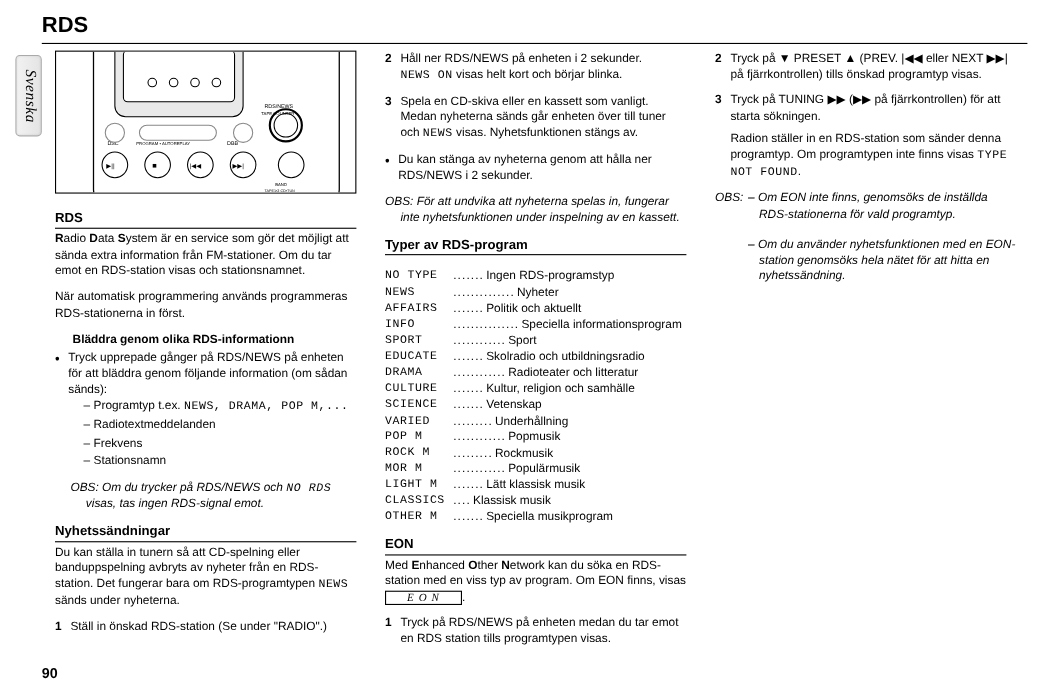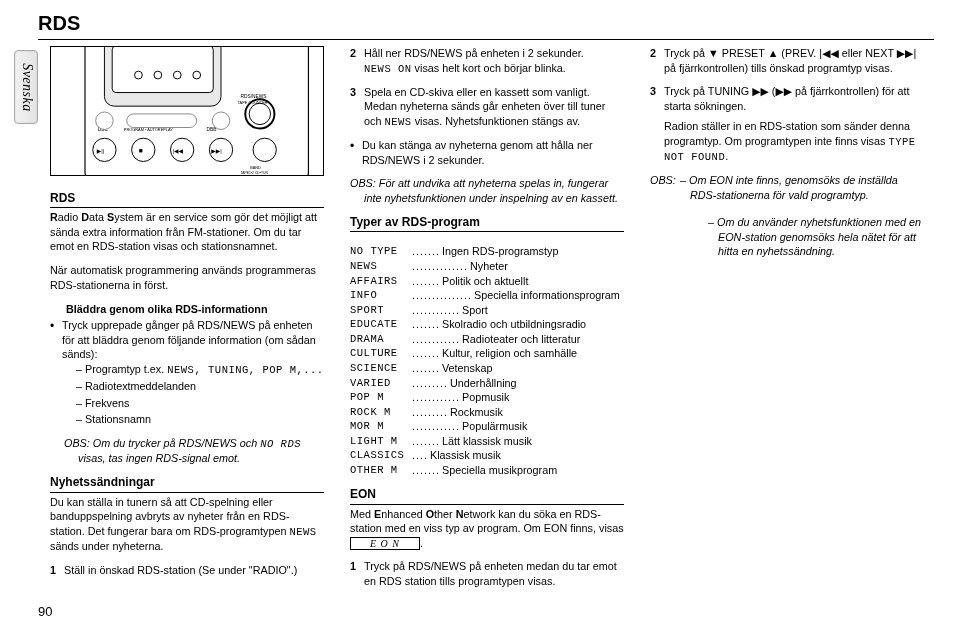--- a/index.html
+++ b/index.html
@@ -50,21 +50,21 @@
   .segbox{border:1px solid #000;padding:0 19px;font-family:"Times New Roman",serif;font-style:italic;font-size:10px;letter-spacing:1px;}
   ol{margin:0 0 9px 0;padding-left:0;list-style:none;counter-reset:item;}
   ol>li{counter-increment:item;margin-bottom:9px;padding-left:14px;position:relative;}
   ol>li::before{content:counter(item);font-weight:700;position:absolute;left:0;top:0;}
   ul.bul{margin:0 0 9px 0;padding-left:12px;list-style:none;}
   ul.bul>li{position:relative;margin-bottom:4px;}
   ul.bul>li::before{content:"•";position:absolute;left:-12px;top:0;font-size:12px;}
   .dash{margin:0 0 2px 14px;}
   .note{font-style:italic;}
   .indent{padding-left:14px;}
-  .page-num{position:absolute;left:38px;bottom:14px;font-weight:400;font-size:13px;}
+  .page-num{position:absolute;left:38px;bottom:14px;font-weight:700;font-size:13px;}
   .fig{
     width:100%;height:130px;border:1px solid #000;box-sizing:border-box;
     margin-bottom:14px;background:#fff;position:relative;overflow:hidden;
   }
   .fig svg{width:100%;height:100%;}
   .ptable{margin:12px 0 9px 0;}
   .ptable .row{display:flex;line-height:1.35;}
   .ptable .code{flex:0 0 62px;}
   .ptable .dots{flex:0 0 auto;letter-spacing:1px;}
   .ptable .desc{flex:1 1 auto;padding-left:2px;} 
@@ -124,21 +124,21 @@
   <p>
     <span class="b">R</span><span>adio </span><span class="b">D</span><span>ata </span><span class="b">S</span><span>ystem är en service som gör det möjligt att sända extra information från FM-stationer. Om du tar emot en RDS-station visas </span><span class="seg"></span><span> och stationsnamnet.</span>
   </p>
   <p>När automatisk programmering används programmeras RDS-stationerna in först.</p>
 
   <p class="b tight">Bläddra genom olika RDS-informationn</p>
   <ul class="bul">
     <li>
       <span>Tryck upprepade gånger på RDS/NEWS på enheten för att bläddra genom följande information (om sådan sänds):</span>
       <div class="dash">
-        <span>– Programtyp t.ex. </span><span class="seg">NEWS, TUNING, POP M,...</span>
+        <span>– Programtyp t.ex. </span><span class="seg">NEWS, DRAMA, POP M,...</span>
       </div>
       <div class="dash">– Radiotextmeddelanden</div>
       <div class="dash">– Frekvens</div>
       <div class="dash">– Stationsnamn</div>
     </li>
   </ul>
   <p class="note indent" style="text-indent:-14px;padding-left:28px;">
     <span>OBS: Om du trycker på RDS/NEWS och </span><span class="seg">NO RDS</span><span> visas, tas ingen RDS-signal emot.</span>
   </p>
 
@@ -255,19 +255,19 @@
     <li>
       <span>Tryck på TUNING ▶▶ (▶▶ på fjärrkontrollen) för att starta sökningen.</span>
       <div class="sp"></div>
       <span>Radion ställer in en RDS-station som sänder denna programtyp. Om programtypen inte finns visas </span><span class="seg">TYPE NOT FOUND</span><span>.</span>
     </li>
   </ol>
   <div class="note" style="display:flex;">
     <div style="flex:0 0 30px;">OBS:</div>
     <div style="flex:1;">
       <div style="padding-left:10px;text-indent:-10px;margin-bottom:13px;">– Om EON inte finns, genomsöks de inställda RDS-stationerna för vald programtyp.</div>
-      <div style="padding-left:10px;text-indent:-10px;margin-left:28px;">– Om du använder nyhetsfunktionen med en EON-station genomsöks hela nätet för att hitta en nyhetssändning.</div>
+      <div style="padding-left:10px;text-indent:-10px;">– Om du använder nyhetsfunktionen med en EON-station genomsöks hela nätet för att hitta en nyhetssändning.</div>
     </div>
   </div>
 
 </div>
 
 <div class="page-num">90</div>
 
 </body></html>

